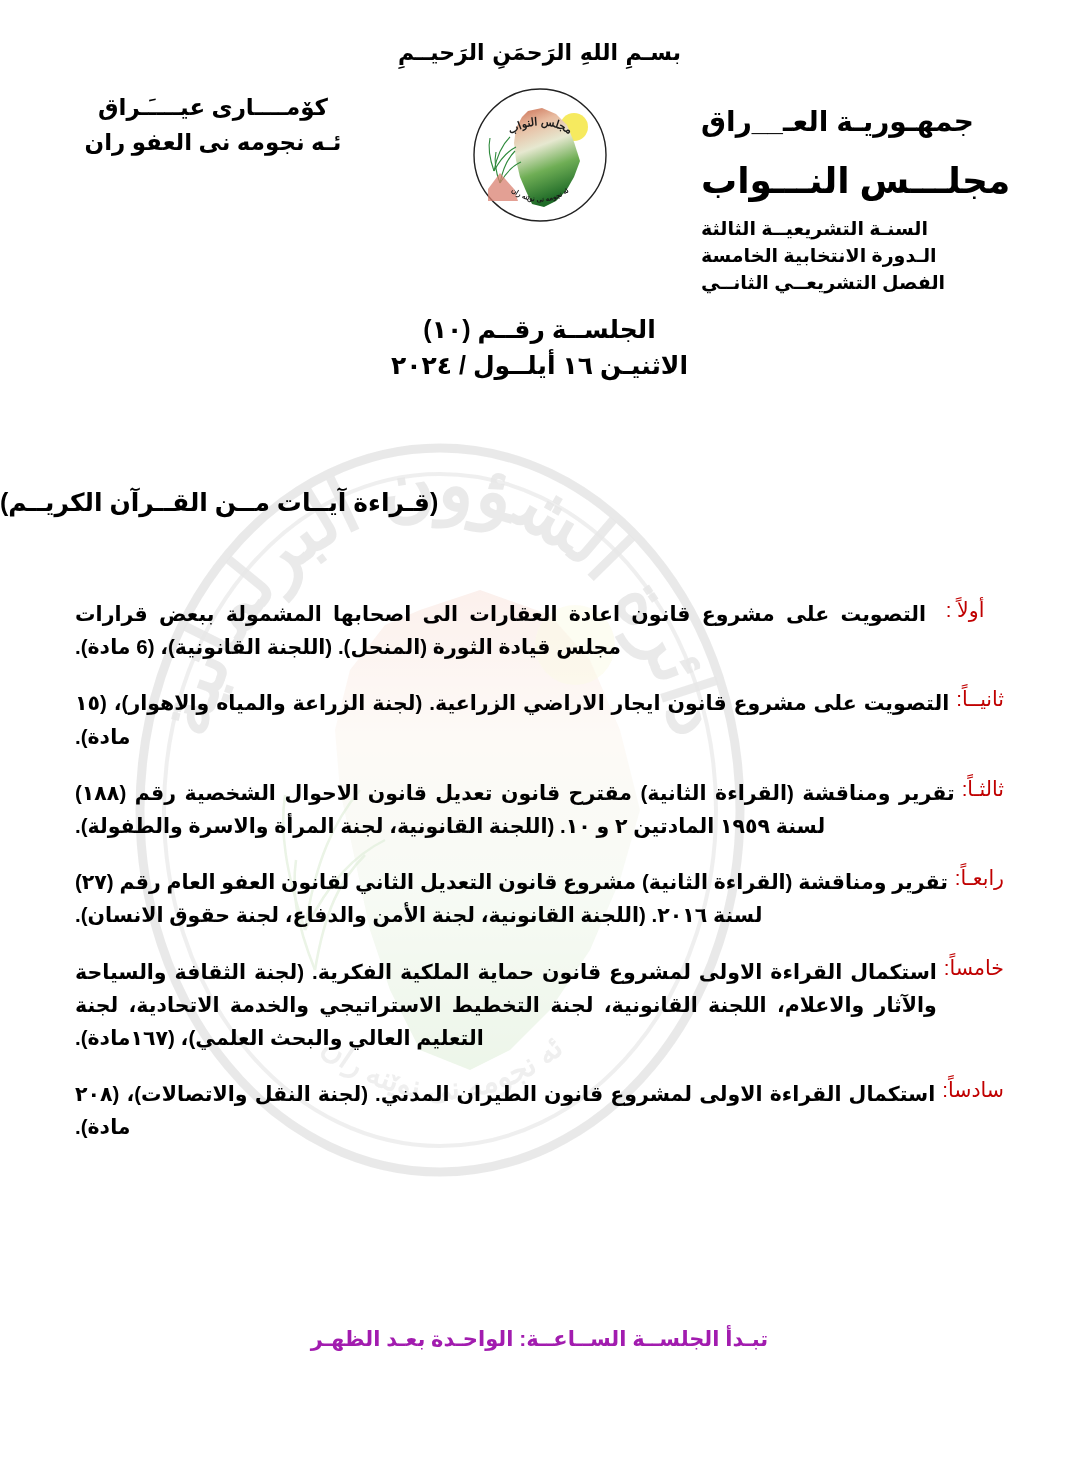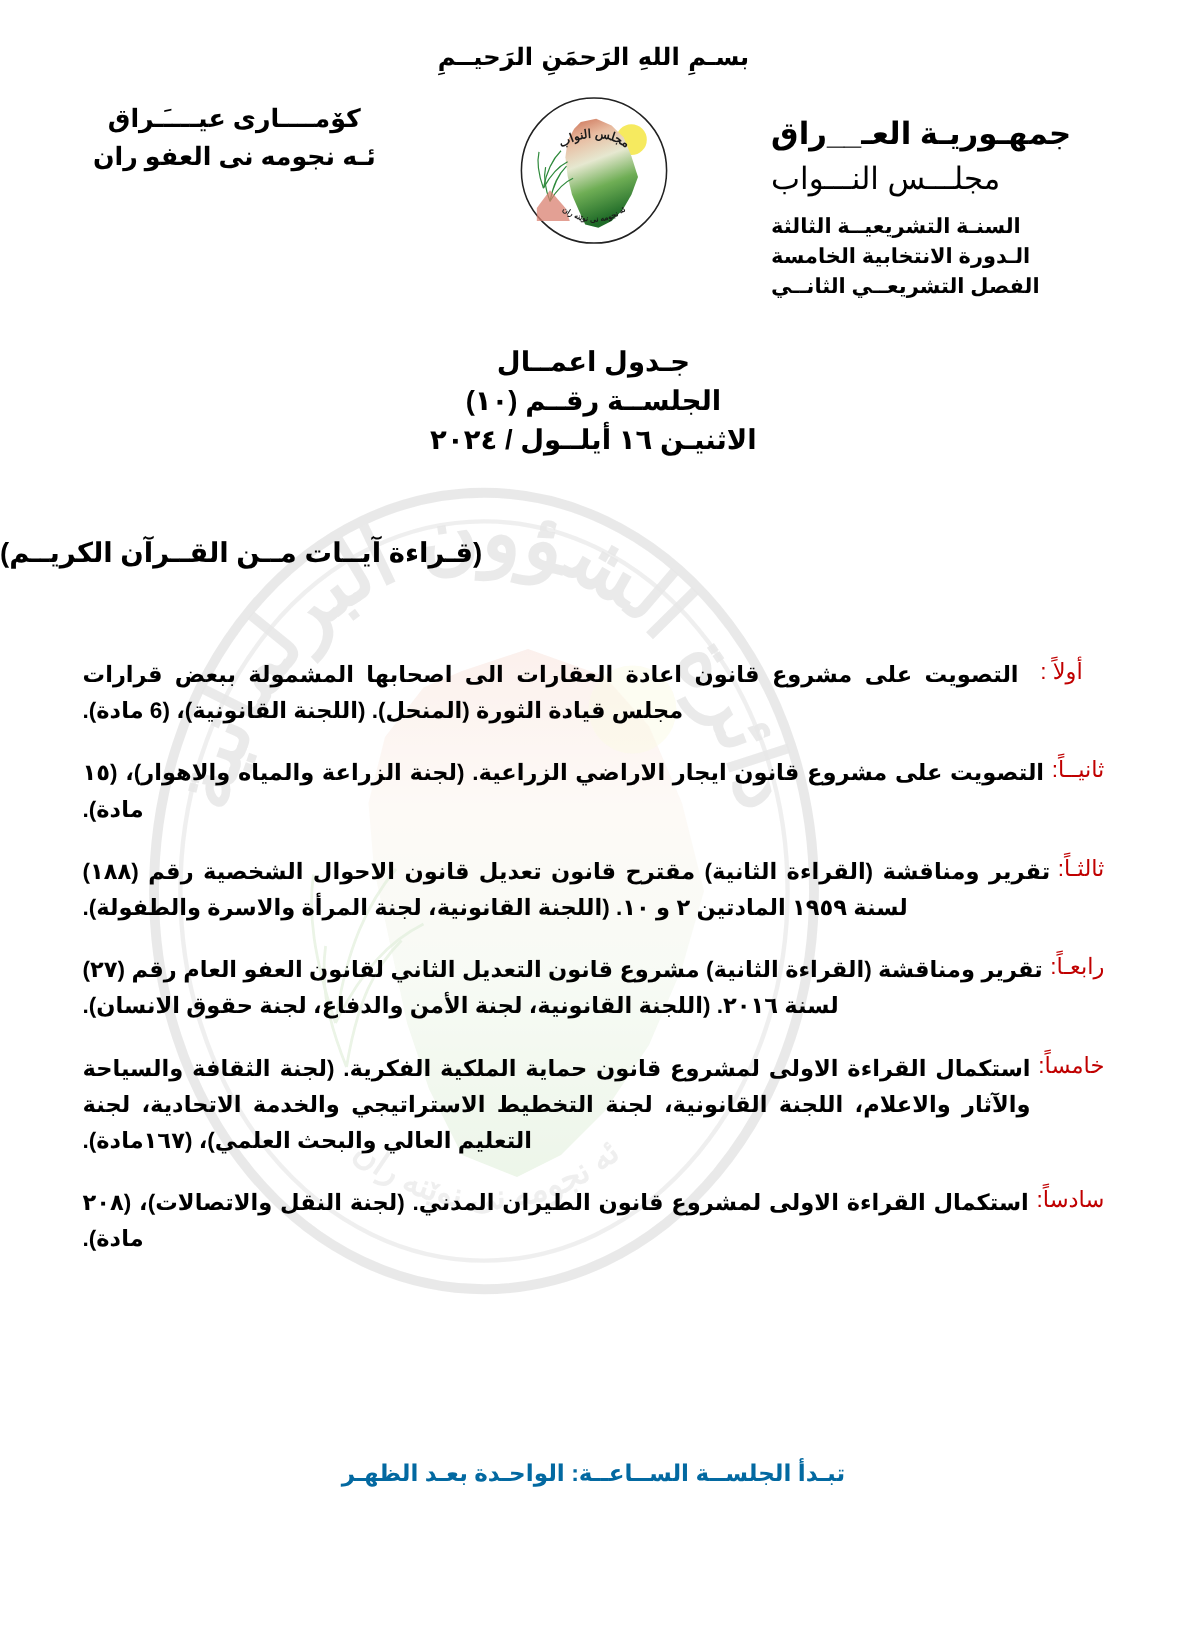--- a/index.html
+++ b/index.html
@@ -68,25 +68,25 @@
     text-align: left;
     line-height: 1.32;
   }
   .hdr-right .l1 {
     font-size: 28px;
     font-weight: bold;
     letter-spacing: -0.5px;
     white-space: nowrap;
   }
   .hdr-right .l2 {
-    font-size: 28px;
-    font-weight: normal;
+    font-size: 36px;
+    font-weight: bold;
     letter-spacing: -0.5px;
     white-space: nowrap;
-    margin-top: 4px;
+    margin-top: 16px;
   }
   .hdr-right .sub {
     font-size: 19px;
     font-weight: bold;
     margin-top: 12px;
     line-height: 1.42;
     white-space: nowrap;
   }
 
   .hdr-left {
@@ -166,21 +166,21 @@
   .item-1 .ord { min-width: 78px; }
   .item-1 .body-txt { padding-right: 0; }
 
   
   .footer {
     position: absolute;
     z-index: 2;
     left: 0; right: 0;
     top: 1327px;
     text-align: center;
-    color: #0369a1;
+    color: #a21caf;
     font-size: 21px;
     font-weight: bold;
     white-space: nowrap;
   }
 </style>
 </head>
 <body>
 
 <div class="page">
 
@@ -280,21 +280,20 @@
       </div>
     </div>
 
     <div class="hdr-left">
       <div>كۆمــــاری عيــــَـراق</div>
       <div>ئـه نجومه نی العفو ران</div>
     </div>
   </div>
 
   <div class="title-block">
-    <div>جـدول اعمــال</div>
     <div>الجلســة رقــم (١٠)</div>
     <div>الاثنيـن ١٦ أيلــول / ٢٠٢٤</div>
   </div>
 
   <div class="quran-line">(قـراءة آيــات مــن القــرآن الكريــم)</div>
 
   <div class="agenda">
 
     <div class="agenda-item item-1">
       <span class="ord">

